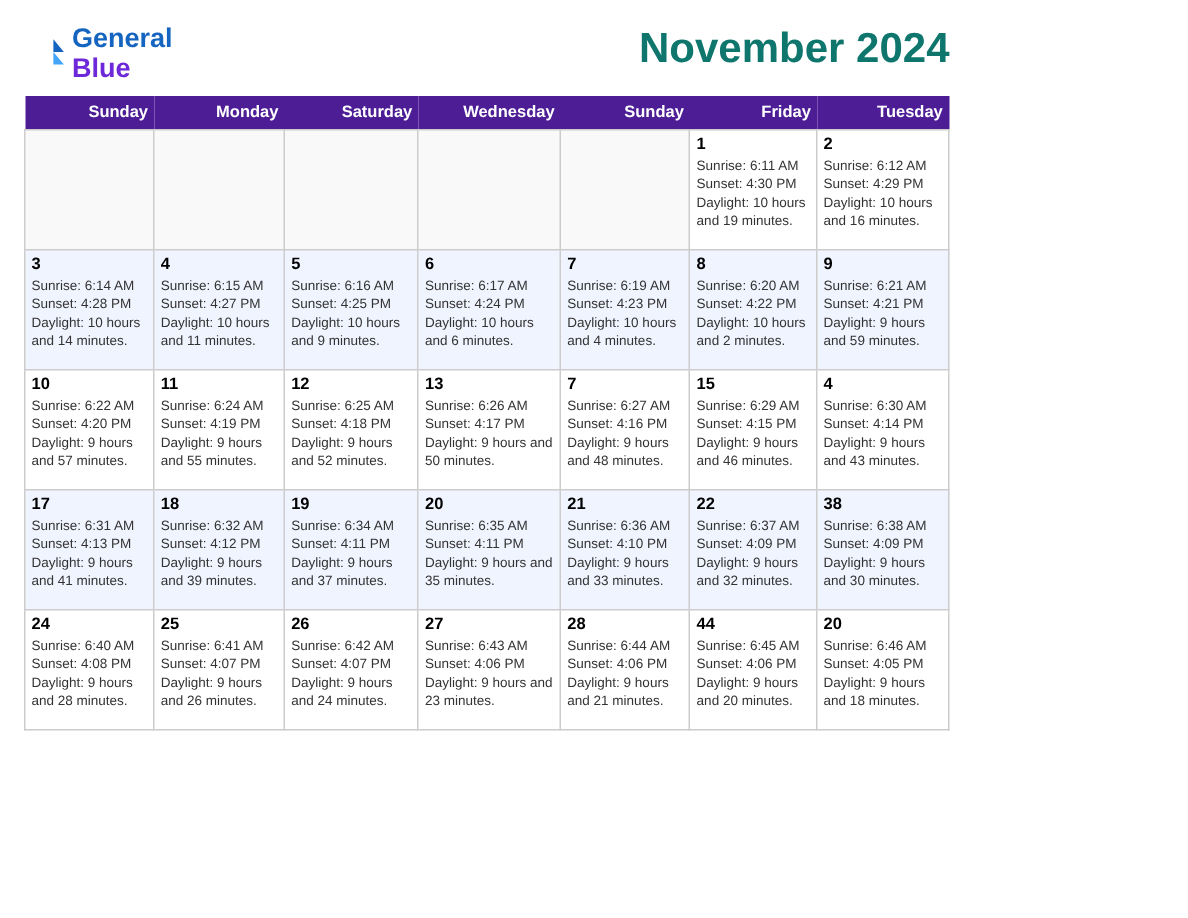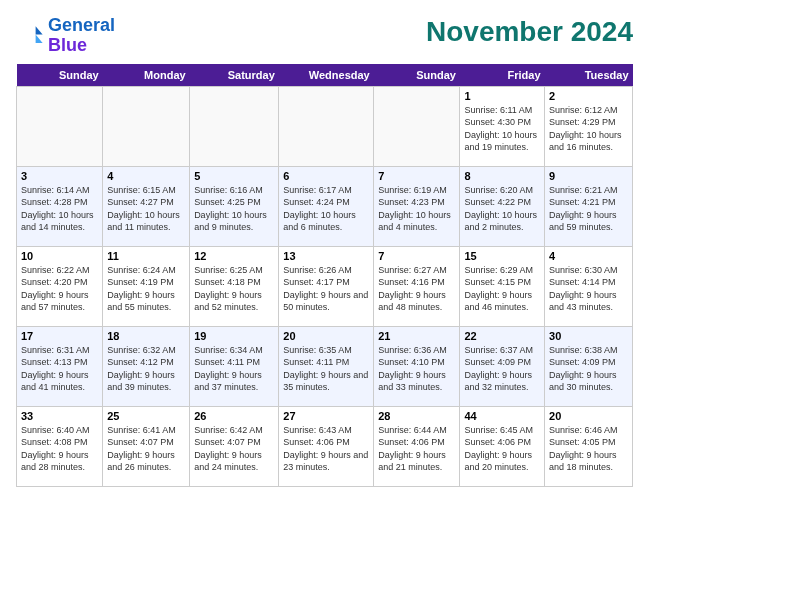--- a/index.html
+++ b/index.html
@@ -218,27 +218,27 @@
           </td>
           <td>
             <span class="day-num">21</span>
             <div class="day-detail">Sunrise: 6:36 AM<br>Sunset: 4:10 PM<br>Daylight: 9 hours and 33 minutes.</div>
           </td>
           <td>
             <span class="day-num">22</span>
             <div class="day-detail">Sunrise: 6:37 AM<br>Sunset: 4:09 PM<br>Daylight: 9 hours and 32 minutes.</div>
           </td>
           <td>
-            <span class="day-num">30</span>
+            <span class="day-num">38</span>
             <div class="day-detail">Sunrise: 6:38 AM<br>Sunset: 4:09 PM<br>Daylight: 9 hours and 30 minutes.</div>
           </td>
         </tr>
         <tr>
           <td>
-            <span class="day-num">33</span>
+            <span class="day-num">24</span>
             <div class="day-detail">Sunrise: 6:40 AM<br>Sunset: 4:08 PM<br>Daylight: 9 hours and 28 minutes.</div>
           </td>
           <td>
             <span class="day-num">25</span>
             <div class="day-detail">Sunrise: 6:41 AM<br>Sunset: 4:07 PM<br>Daylight: 9 hours and 26 minutes.</div>
           </td>
           <td>
             <span class="day-num">26</span>
             <div class="day-detail">Sunrise: 6:42 AM<br>Sunset: 4:07 PM<br>Daylight: 9 hours and 24 minutes.</div>
           </td>

